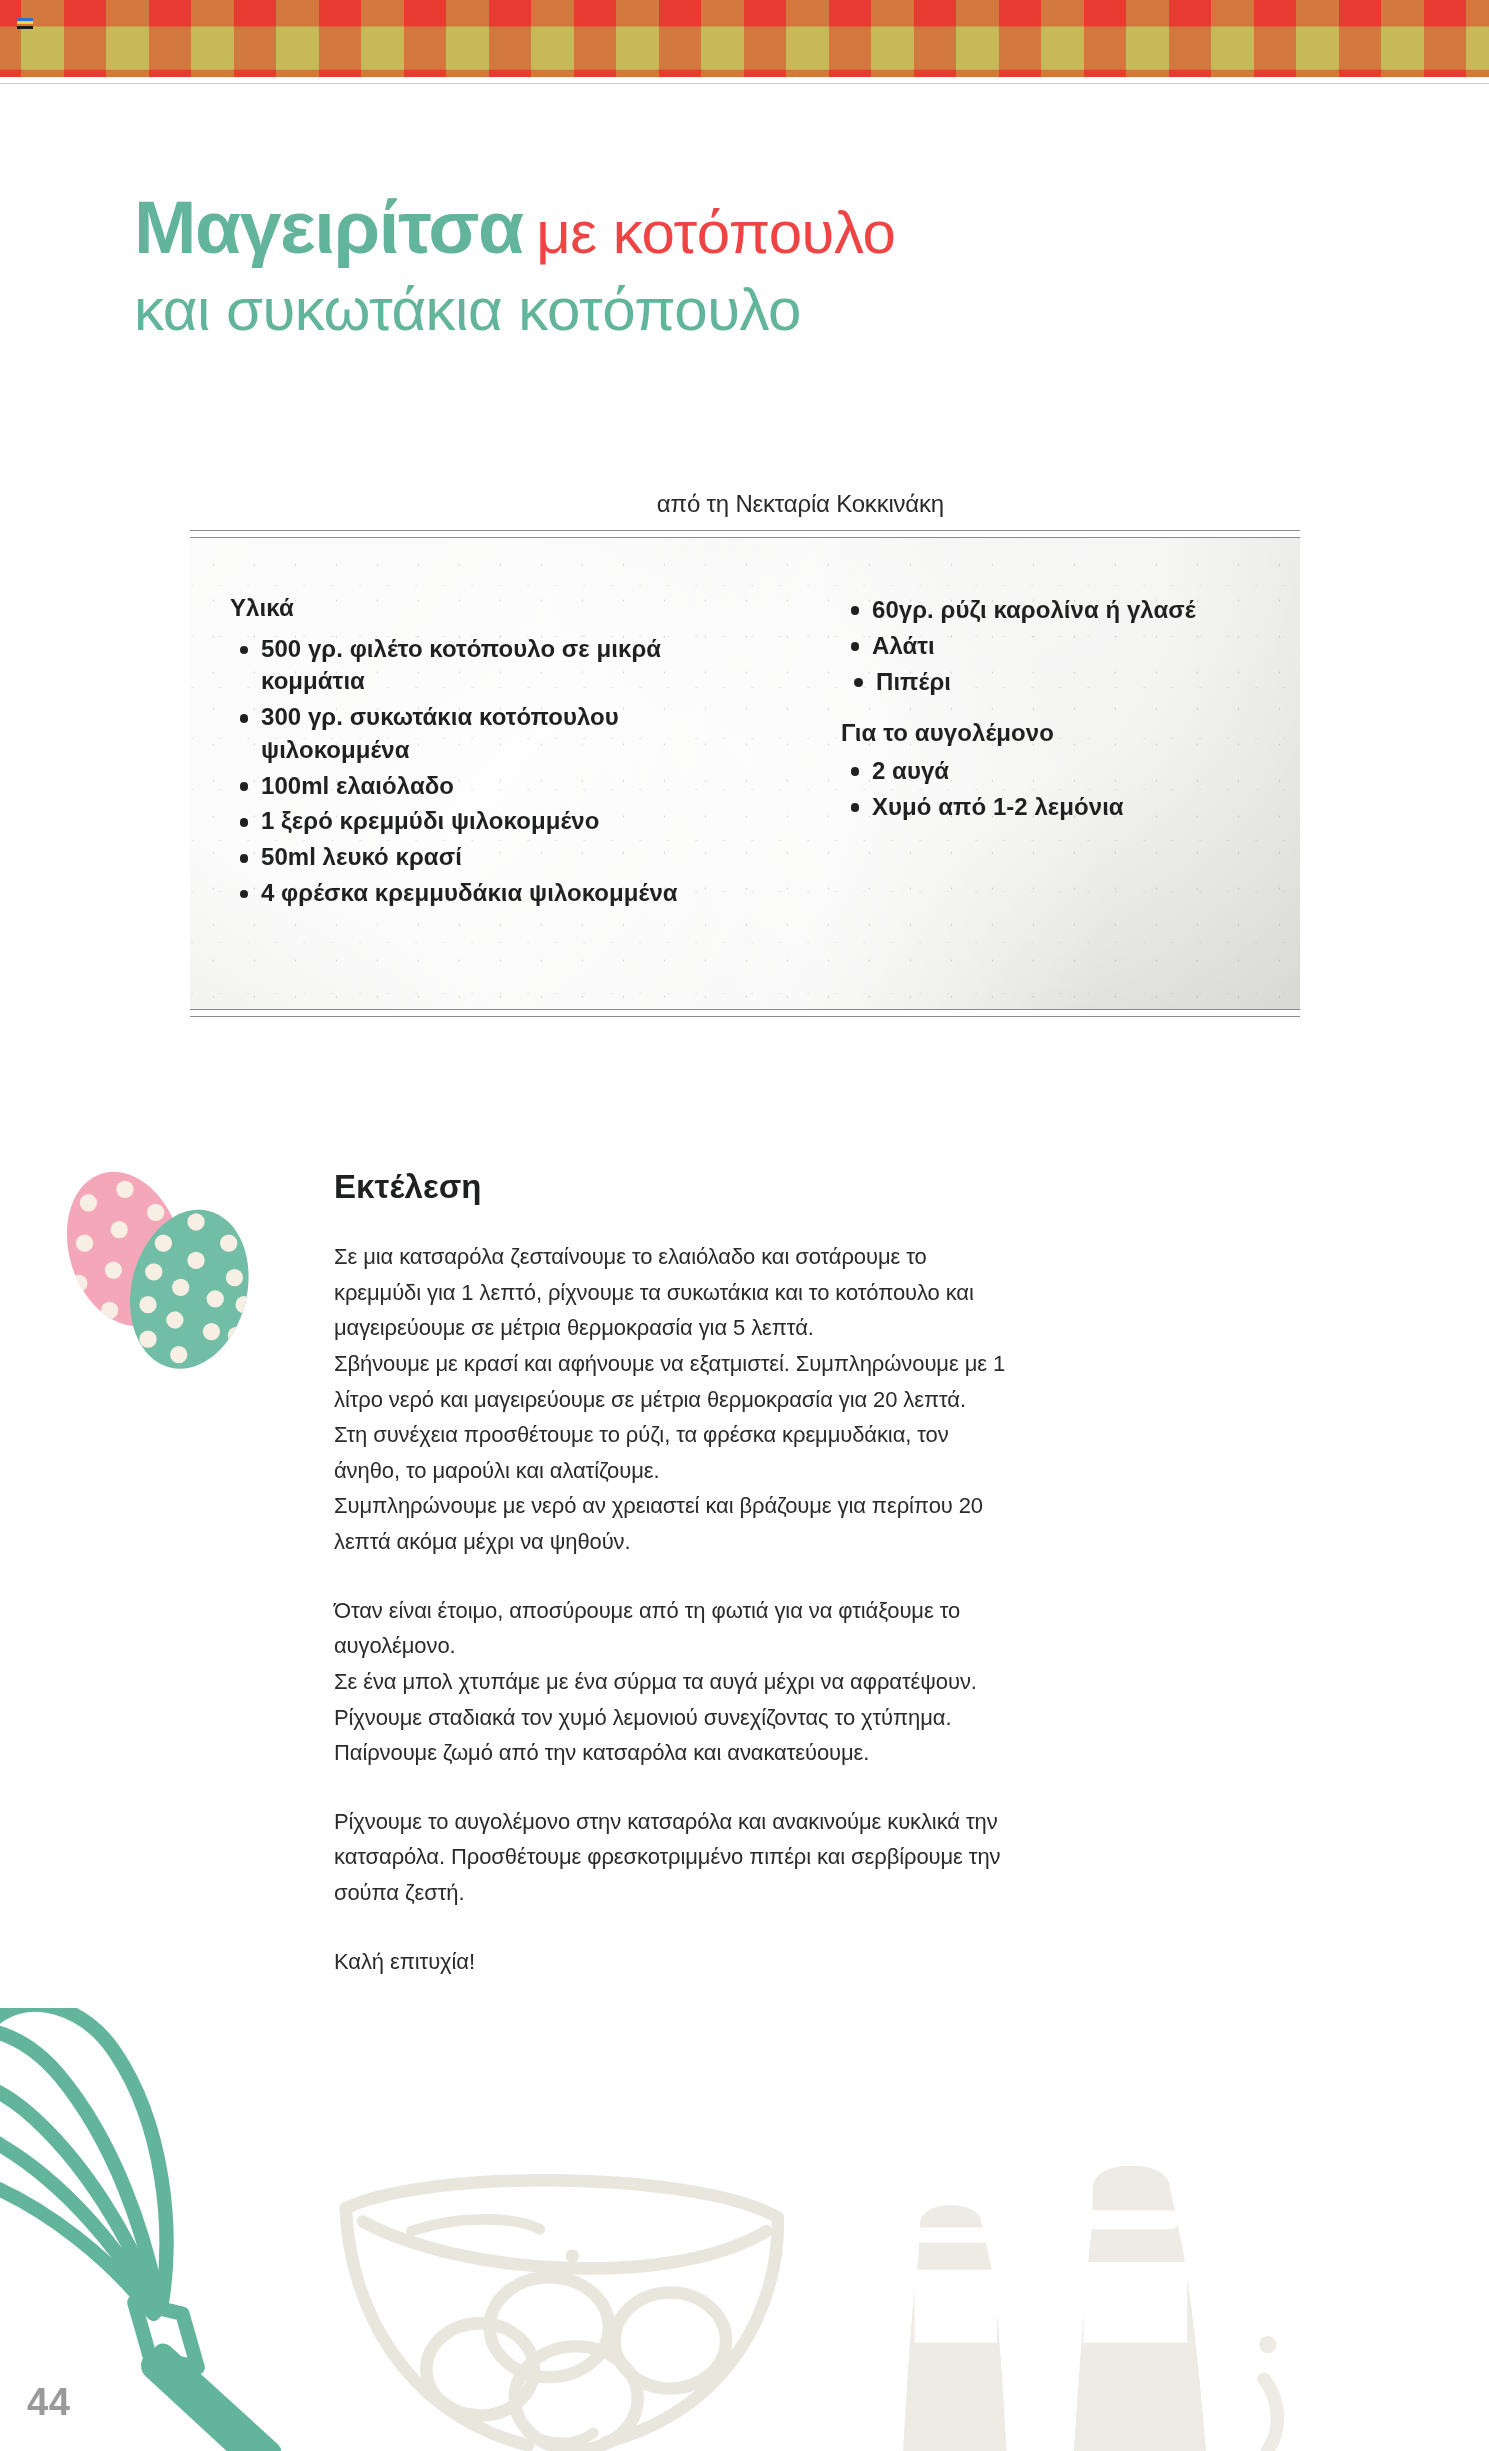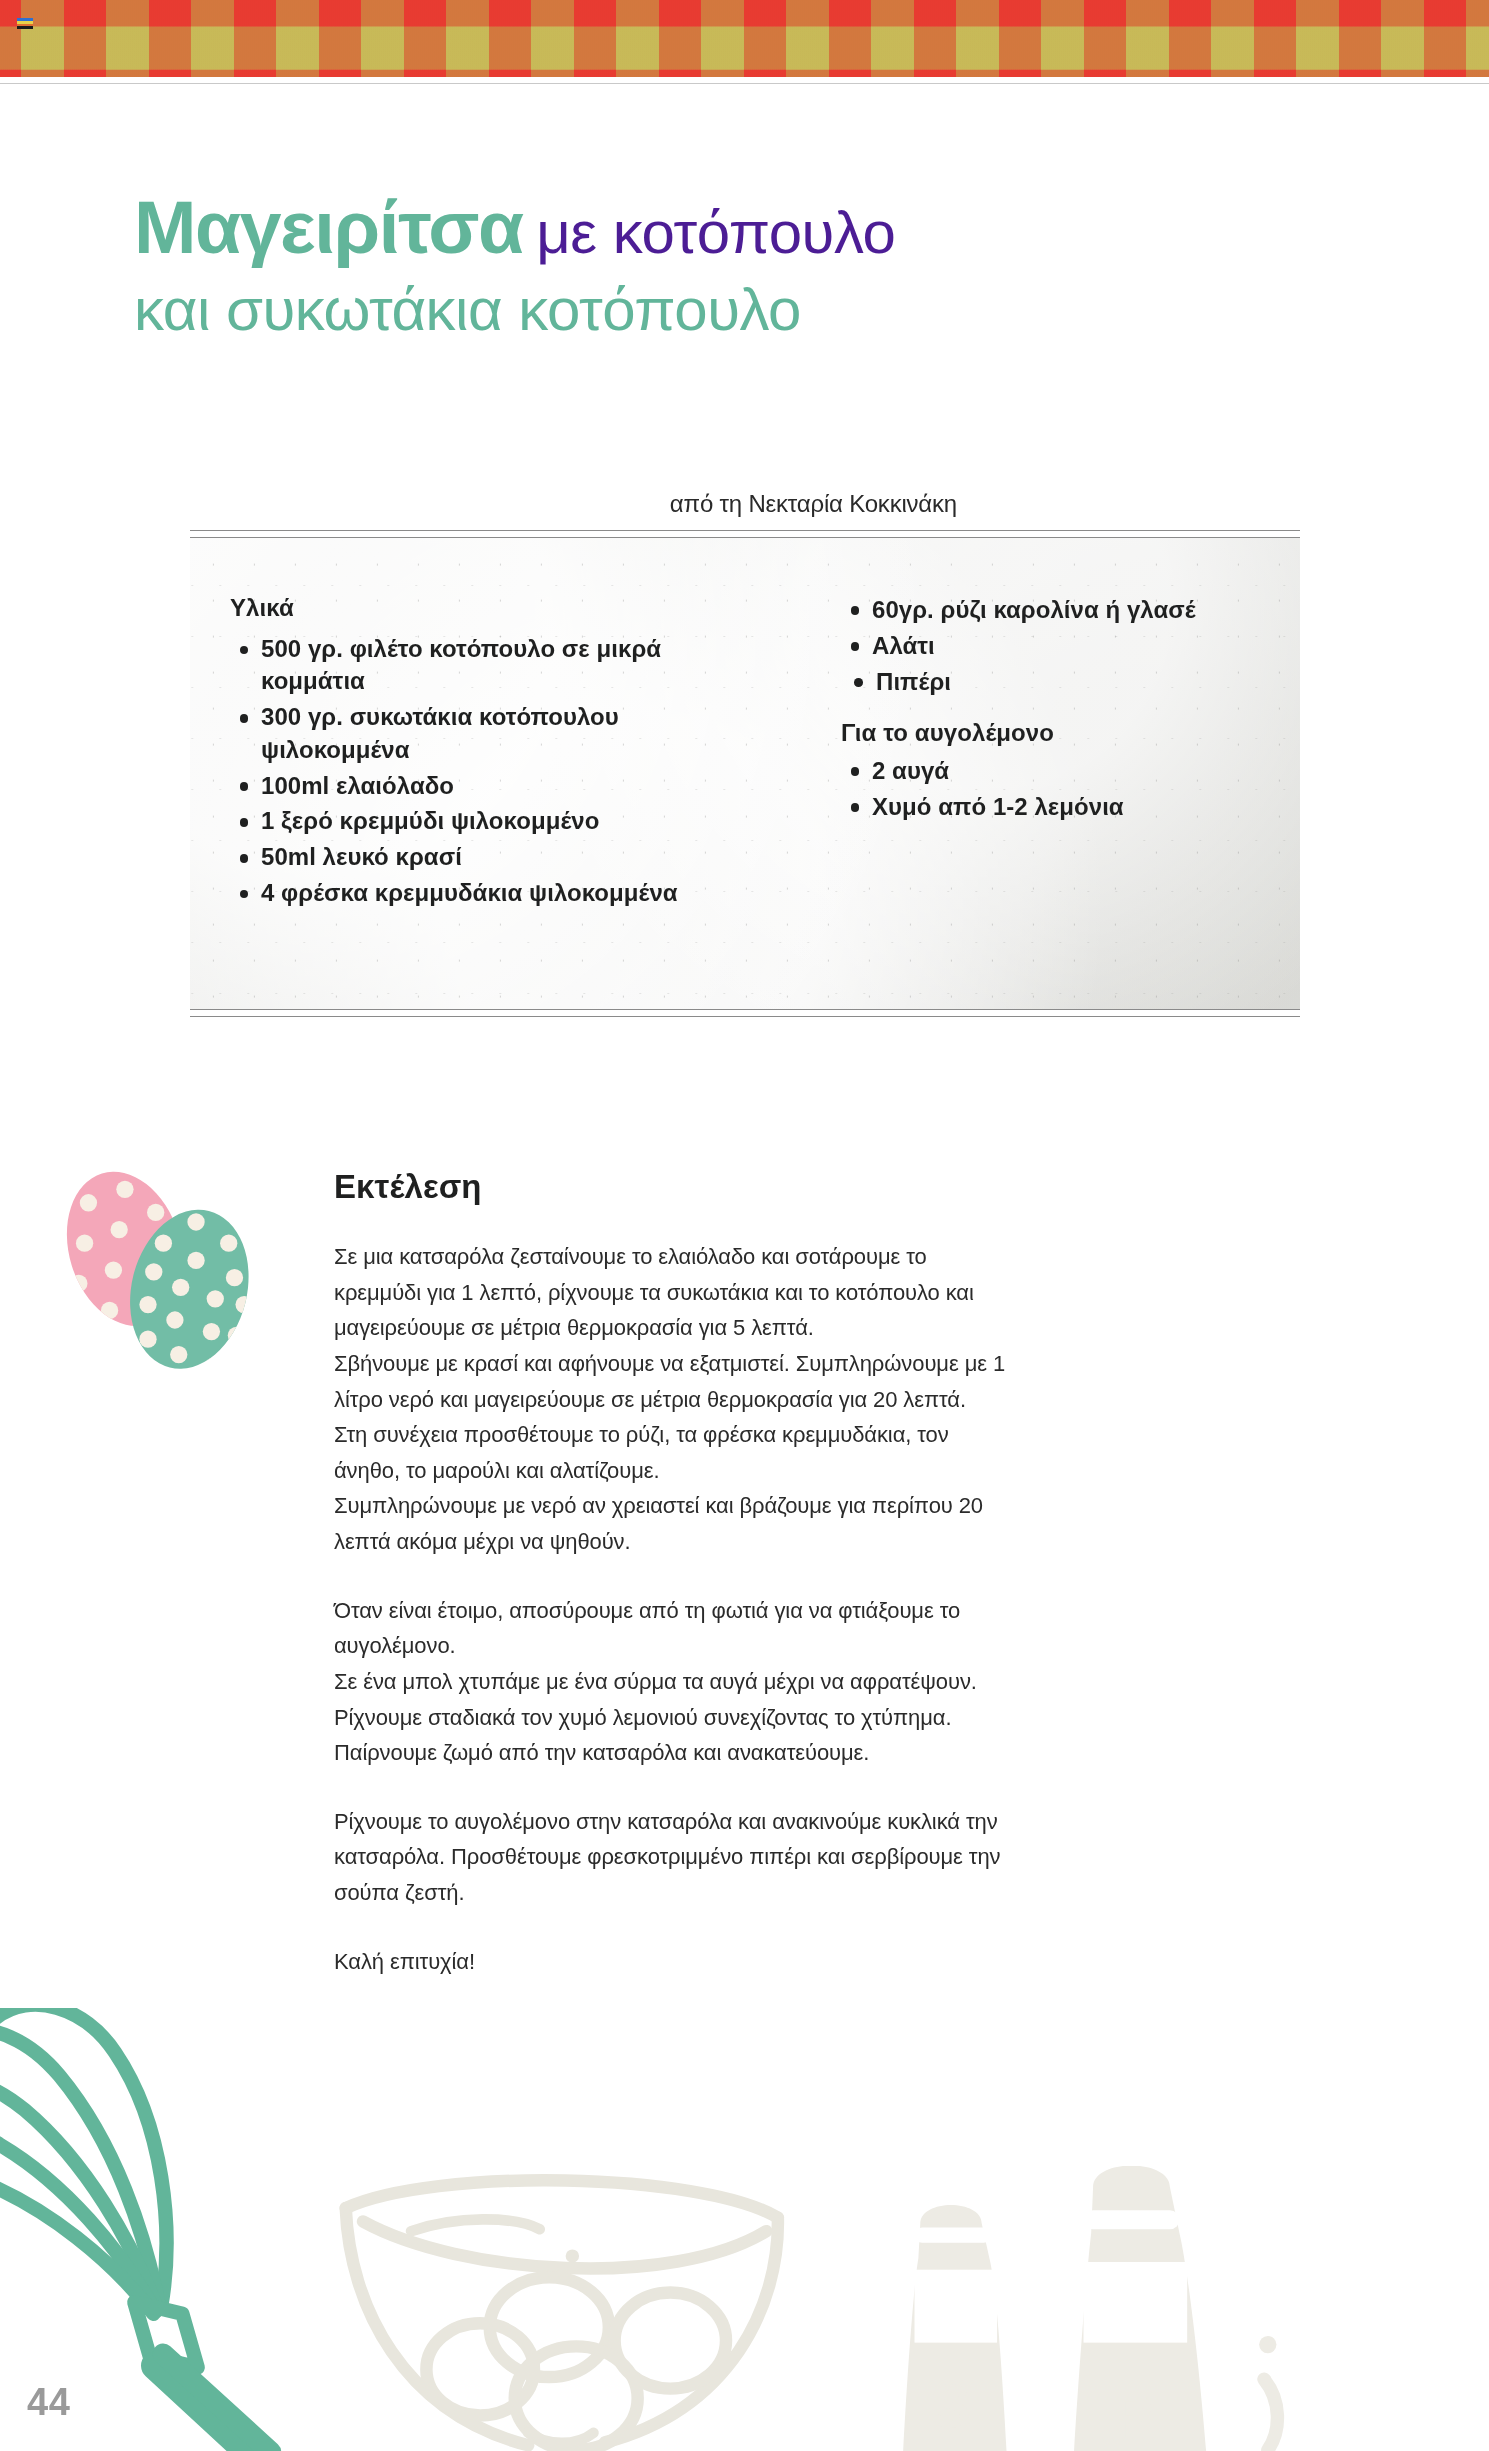--- a/index.html
+++ b/index.html
@@ -75,38 +75,38 @@
   }
   .title-main {
     font-size: 75px;
     font-weight: 700;
     color: #62b59a;
     letter-spacing: -1.4px;
   }
   .title-sub {
     font-size: 60px;
     font-weight: 300;
-    color: #4c1d95;
+    color: #ef4444;
     letter-spacing: -0.5px;
     margin-left: 13.4px;
   }
   .title-line2 {
     margin: 15.4px 0 0 0;
     font-size: 60px;
     font-weight: 300;
     color: #62b59a;
     line-height: 1.0;
     letter-spacing: -0.5px;
     white-space: nowrap;
   }
 
   
   .byline {
     position: absolute;
-    left: 16px; top: 490px;
+    left: 3px; top: 490px;
     width: 941px;
     text-align: right;
     font-size: 24px;
     font-weight: 400;
     color: #2a2a2a;
     font-stretch: condensed;
     letter-spacing: -0.2px;
   }
 
   

